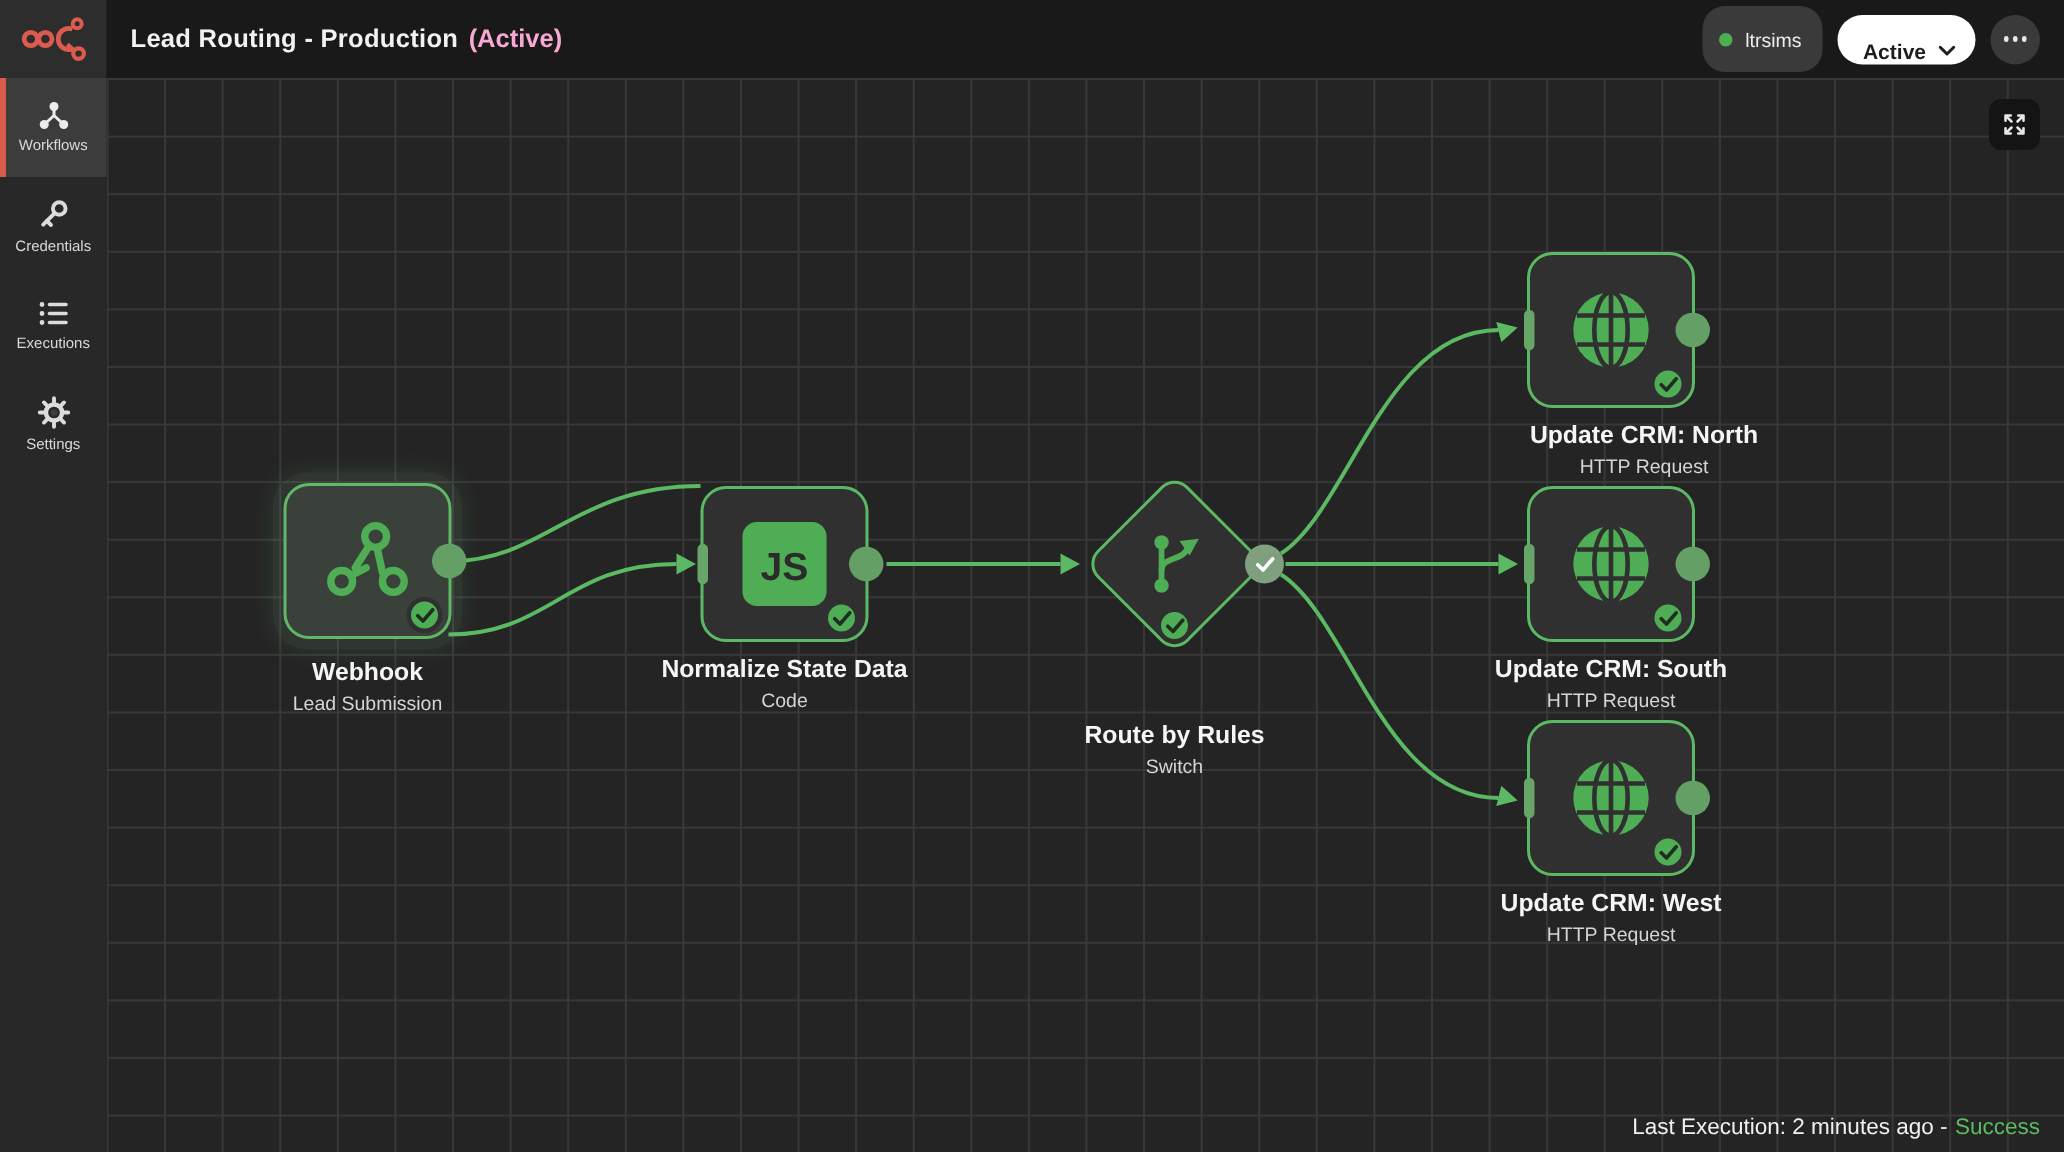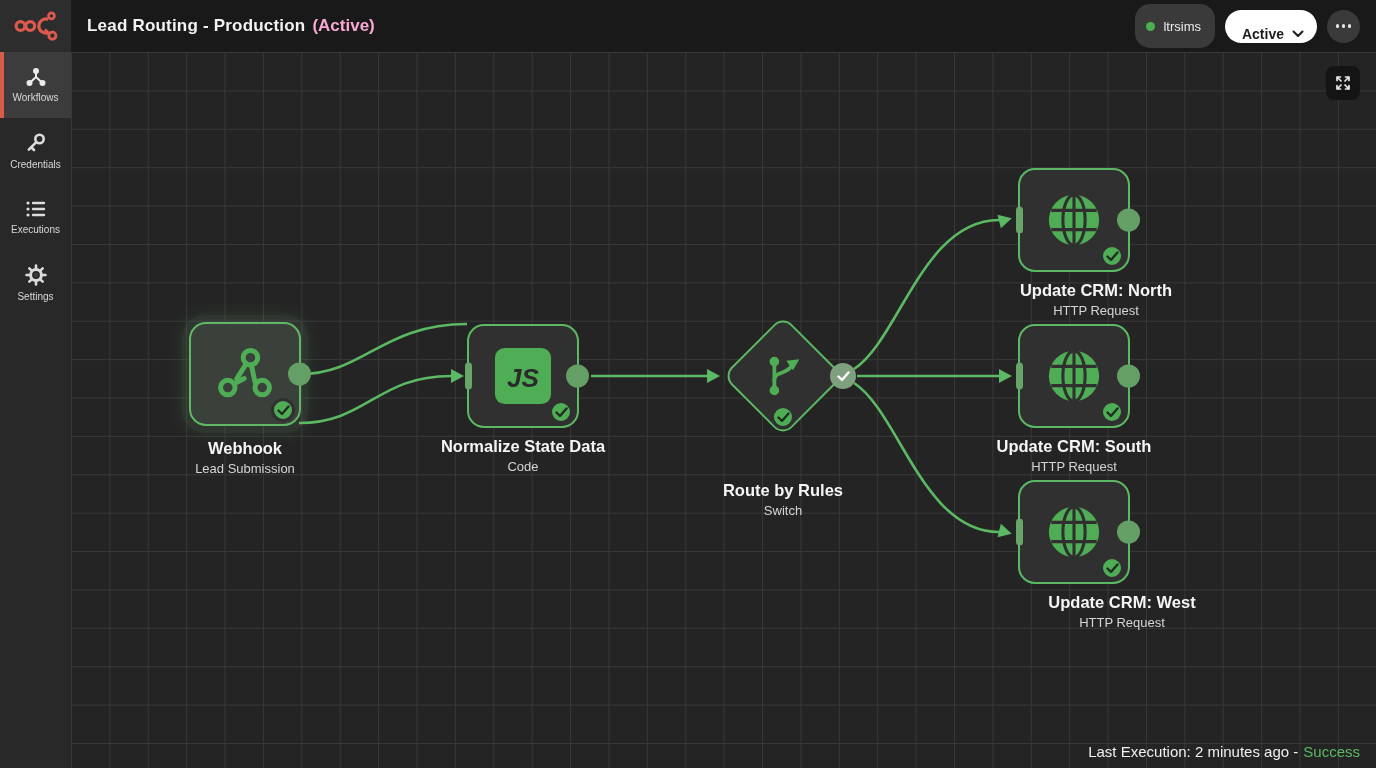--- a/index.html
+++ b/index.html
@@ -207,21 +207,21 @@
         <svg width="13" height="11" viewBox="0 0 13 11">
           <polyline points="1.5,5.5 5,9 11.5,1.5" fill="none" stroke="#1f2e20" stroke-width="2.4" stroke-linecap="round" stroke-linejoin="round"></polyline>
         </svg>
       </div>
     </div>
     <div class="nlabel" style="left:54px; top:386px;">
       <div class="nname">Webhook</div>
       <div class="nsub">Lead Submission</div>
     </div>
 
-    <div class="node" style="left:396px; top:272px;font-style:italic;">
+    <div class="node" style="left:396px; top:272px;">
       <div class="port-in"></div>
       <svg class="nicon" width="58" height="58" viewBox="0 0 60 60">
         <rect x="1" y="1" width="58" height="58" rx="10" fill="#4fae55"></rect>
         <text x="30" y="41" text-anchor="middle" font-family="Liberation Sans, sans-serif" font-size="27" font-weight="bold" fill="#2b2b2b">JS</text>
       </svg>
       <div class="port-out"></div>
       <div class="badge">
         <svg width="13" height="11" viewBox="0 0 13 11">
           <polyline points="1.5,5.5 5,9 11.5,1.5" fill="none" stroke="#1f2e20" stroke-width="2.4" stroke-linecap="round" stroke-linejoin="round"></polyline>
         </svg>
@@ -313,21 +313,21 @@
           <path d="M6.5 20 H53.5 M6.5 40 H53.5"></path>
         </g>
       </svg>
       <div class="port-out"></div>
       <div class="badge">
         <svg width="13" height="11" viewBox="0 0 13 11">
           <polyline points="1.5,5.5 5,9 11.5,1.5" fill="none" stroke="#1f2e20" stroke-width="2.4" stroke-linecap="round" stroke-linejoin="round"></polyline>
         </svg>
       </div>
     </div>
-    <div class="nlabel" style="left:931px; top:540px;">
+    <div class="nlabel" style="left:883px; top:540px;">
       <div class="nname">Update CRM: West</div>
       <div class="nsub">HTTP Request</div>
     </div>
 
     <div class="status-bar">
       <span>Last Execution: 2 minutes ago -</span><span class="succ">Success</span>
     </div>
 
   </div>
 </div>

